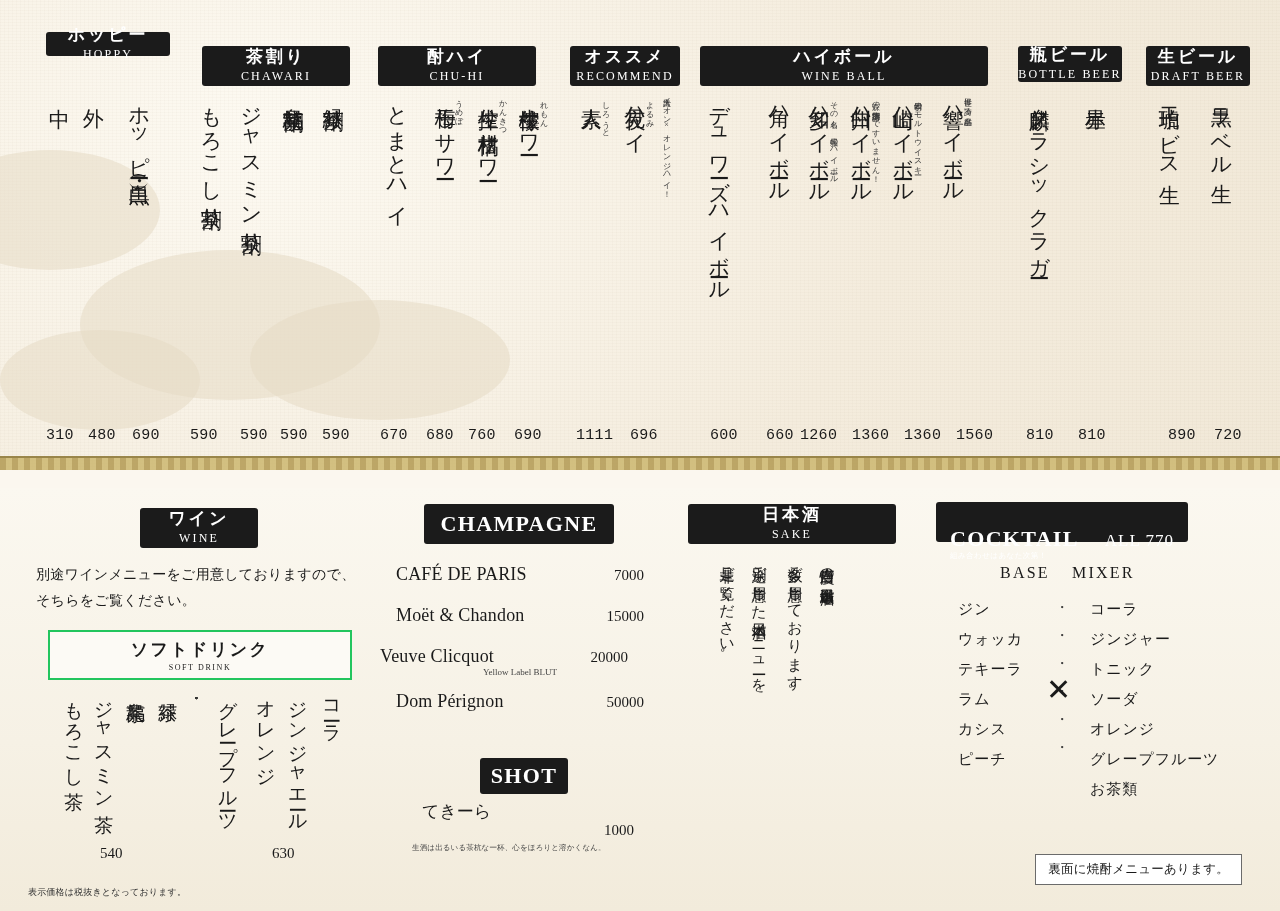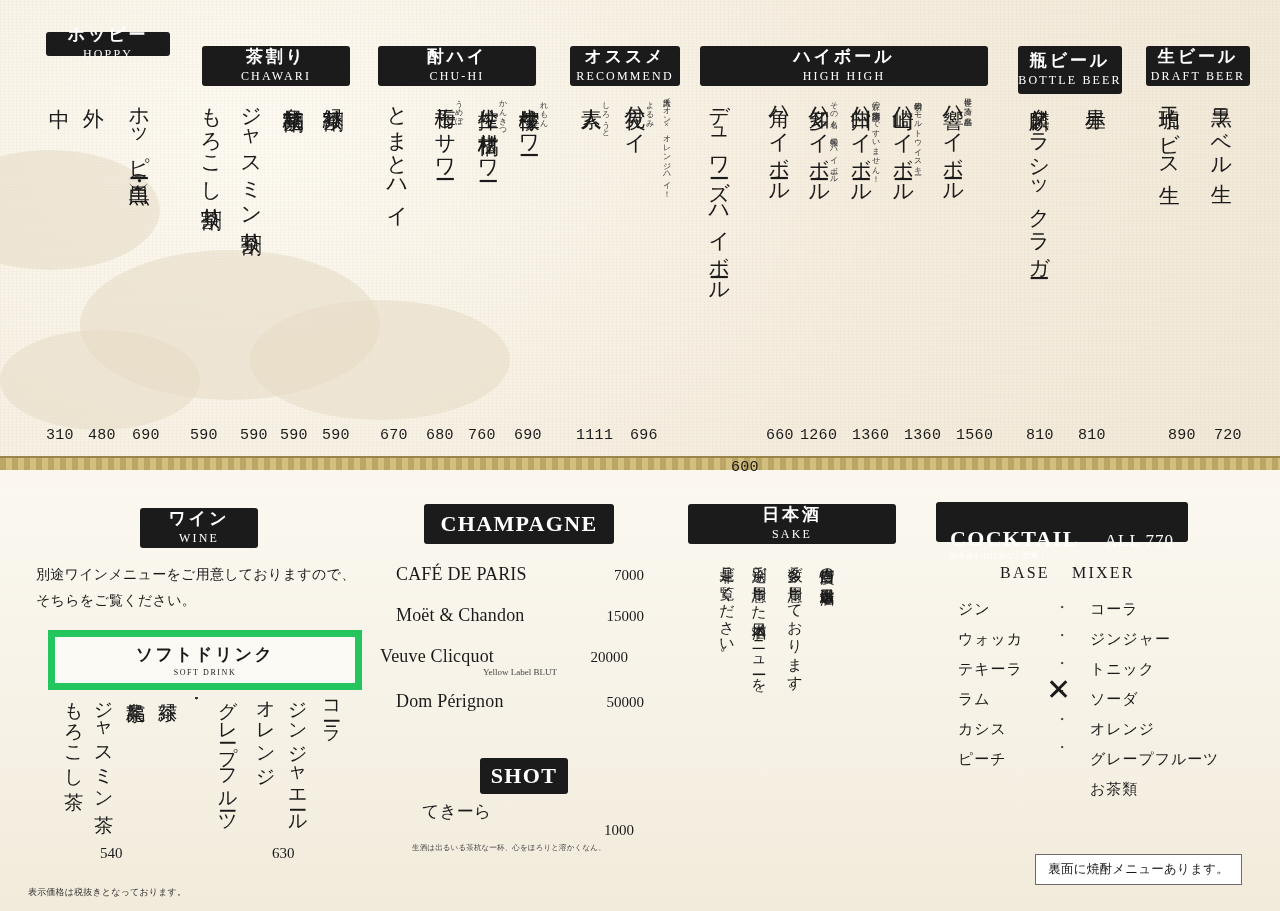--- a/index.html
+++ b/index.html
@@ -71,21 +71,21 @@
   }
   .vcol.small{font-size:19px;}
   .vsub{
     position:absolute;writing-mode:vertical-rl;text-orientation:upright;
     font-size:8px;color:#3a3a3a;letter-spacing:.02em;white-space:nowrap;
   }
   .price-row{position:absolute;top:427px;font-size:15px;font-family:Liberation Mono, monospace;letter-spacing:.02em;}
   .wine-note{position:absolute;font-size:14px;line-height:1.8;letter-spacing:.02em;}
   .soft-box{
     position:absolute;left:48px;top:630px;width:300px;height:46px;
-    background:#fcfaf5;border:7px solid #22c55e;
+    background:#fcfaf5;border:2px solid #22c55e;
     display:flex;flex-direction:column;align-items:center;justify-content:center;
   }
   .soft-box .t1{font-size:17px;font-weight:bold;letter-spacing:.14em;font-family:"Liberation Sans",sans-serif;}
   .soft-box .t2{font-size:8px;letter-spacing:.2em;margin-top:2px;}
 
   .champ-row{position:absolute;display:flex;align-items:baseline;width:248px;justify-content:space-between;}
   .champ-row .name{font-size:18px;letter-spacing:.01em;}
   .champ-row .sub{font-size:9px;color:#444;}
   .champ-row .price{font-size:15px;}
 
@@ -134,23 +134,23 @@
 <div class="plate" style="left:378px;top:46px;width:158px;height:40px;">
   <div class="jp">酎ハイ</div>
   <div class="en">CHU-HI</div>
 </div>
 <div class="plate" style="left:570px;top:46px;width:110px;height:40px;">
   <div class="jp">オススメ</div>
   <div class="en">RECOMMEND</div>
 </div>
 <div class="plate" style="left:700px;top:46px;width:288px;height:40px;">
   <div class="jp">ハイボール</div>
-  <div class="en">HIGH HIGH</div>
-</div>
-<div class="plate" style="left:1018px;top:46px;width:104px;height:48px;">
+  <div class="en">WINE BALL</div>
+</div>
+<div class="plate" style="left:1018px;top:46px;width:104px;height:36px;">
   <div class="jp">瓶ビール</div>
   <div class="en">BOTTLE BEER</div>
 </div>
 <div class="plate" style="left:1146px;top:46px;width:104px;height:40px;">
   <div class="jp">生ビール</div>
   <div class="en">DRAFT BEER</div>
 </div>
 
 <div class="vcol" style="left:126px;">ホッピー（白・黒）</div>
 <div class="vcol" style="left:80px;">外</div>
@@ -191,21 +191,21 @@
 <div class="vcol" style="left:706px;">デュワーズハイボール</div>
 <div class="vcol" style="left:766px;">角ハイボール</div>
 <div class="vcol" style="left:806px;">知多ハイボール</div>
 <div class="vsub" style="left:827px;top:96px;">その名も、尾張のハイボール</div>
 <div class="vcol" style="left:848px;">白州ハイボール</div>
 <div class="vsub" style="left:869px;top:96px;">森の蒸溜所物語、ですいません！</div>
 <div class="vcol" style="left:890px;">山崎ハイボール</div>
 <div class="vsub" style="left:911px;top:96px;">日本初のモルトウイスキー</div>
 <div class="vcol" style="left:940px;">響ハイボール</div>
 <div class="vsub" style="left:961px;top:92px;">世界に誇る名品群</div>
-<div class="price-row" style="left:731px;margin-top:32px;">600</div>
+<div class="price-row" style="left:710px;">600</div>
 <div class="price-row" style="left:766px;">660</div>
 <div class="price-row" style="left:800px;">1260</div>
 <div class="price-row" style="left:852px;">1360</div>
 <div class="price-row" style="left:904px;">1360</div>
 <div class="price-row" style="left:956px;">1560</div>
 
 <div class="vcol" style="left:1026px;">麒麟クラシックラガー</div>
 <div class="vcol" style="left:1082px;">赤星</div>
 <div class="price-row" style="left:1026px;">810</div>
 <div class="price-row" style="left:1078px;">810</div>

